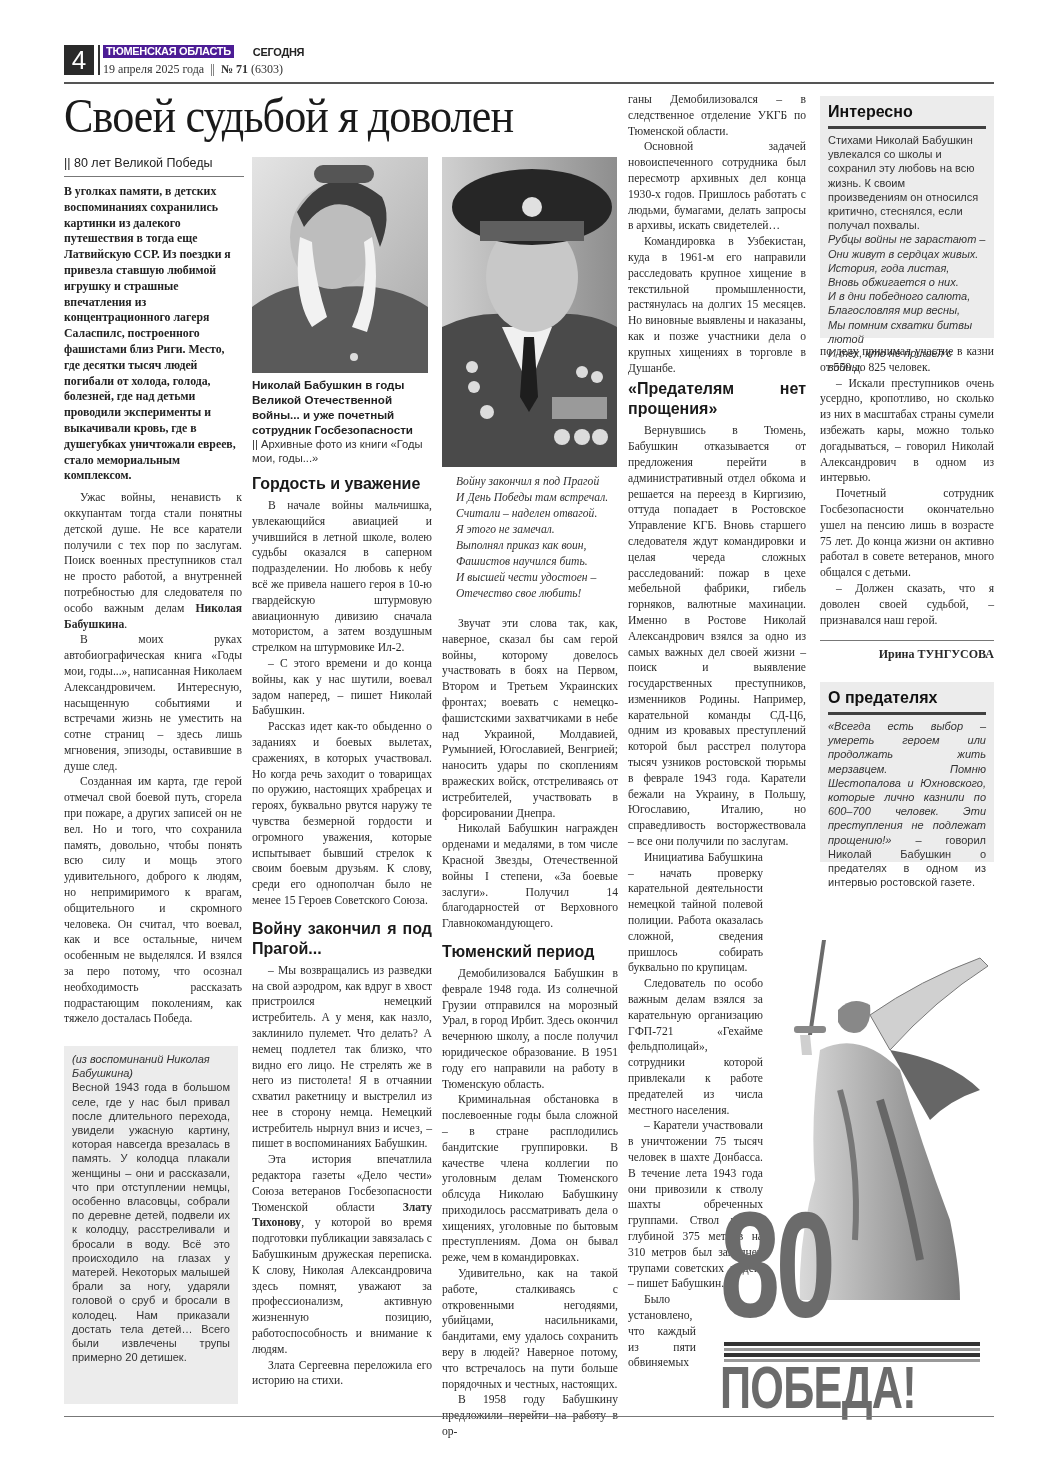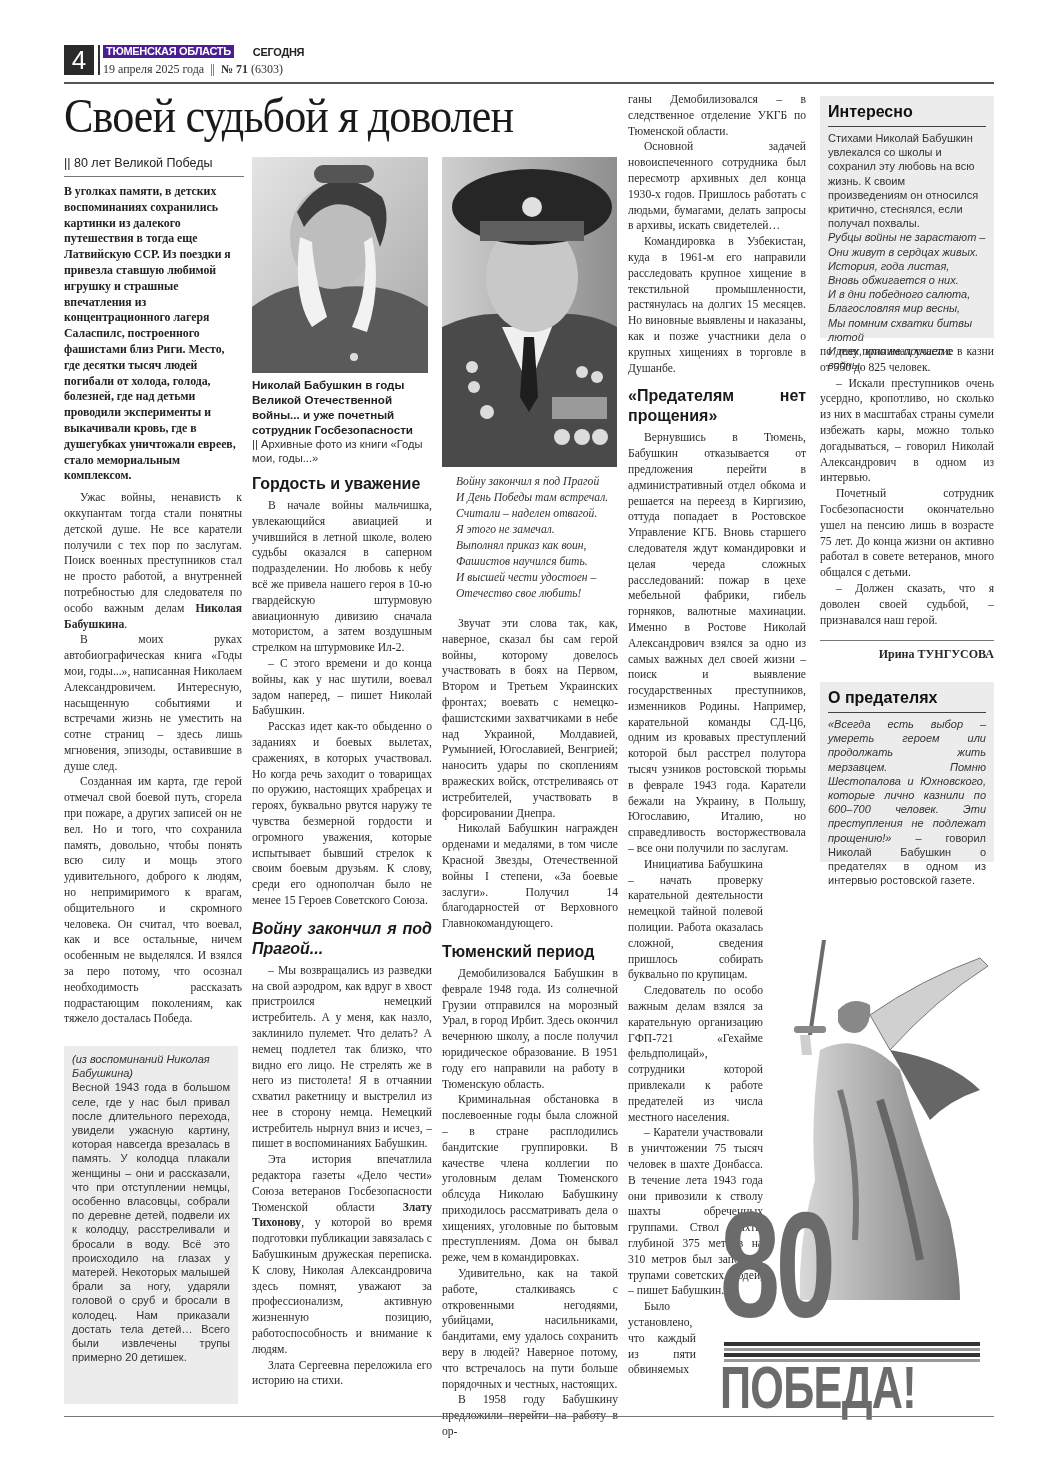--- a/index.html
+++ b/index.html
@@ -25,21 +25,21 @@
   .rubric { left: 64px; top: 156px; width: 180px; font-size: 12.5px; color: #222; border-bottom: 1px solid #777; padding-bottom: 6px; }
 
   .col { font-size: 11.6px; line-height: 15.8px; text-align: justify; color: #2a2a2a; }
   .col p { text-indent: 16px; }
   .col p.noind { text-indent: 0; }
   .lead { font-weight: bold; font-size: 11.8px; line-height: 15.8px; text-align: left; color: #222; }
 
   .subhead { font-family: "Liberation Sans", sans-serif; font-weight: bold; font-size: 16px; line-height: 20px; color: #1a1a1a; margin: 4px 0 4px; }
 
   .box { background: #ececec; padding: 6px 8px; }
-  .box-title { font-family: "Liberation Sans", sans-serif; font-weight: 900; font-size: 16px; line-height: 20px; color: #111; border-bottom: 1px solid #404040; padding-bottom: 4px; margin-bottom: 4px; }
+  .box-title { font-family: "Liberation Sans", sans-serif; font-weight: 900; font-size: 16px; line-height: 20px; color: #111; border-bottom: 3px solid #404040; padding-bottom: 4px; margin-bottom: 4px; }
   .box-body { font-family: "Liberation Sans", sans-serif; font-size: 11px; line-height: 14.2px; color: #333; }
   .box-body .it { font-style: italic; }
 
   .photo { background: #cfcfcf; overflow: hidden; }
   .caption-bold { font-family: "Liberation Sans", sans-serif; font-weight: bold; font-size: 11.6px; line-height: 15px; color: #222; }
   .caption-src { font-family: "Liberation Sans", sans-serif; font-size: 11.2px; line-height: 14px; color: #333; }
 
   .poem { font-style: italic; font-size: 11.6px; line-height: 16px; color: #333; }
   .byline { font-weight: bold; font-size: 12px; text-align: right; border-top: 1px solid #777; padding-top: 6px; }
 
@@ -130,21 +130,21 @@
         <circle cx="158" cy="280" r="8"></circle>
     </g>
   </svg>
 </div>
 
 <div class="abs col serif" style="left:252px; top:470px; width:180px;">
   <div class="subhead">Гордость и уважение</div>
   <p>В начале войны мальчишка, увлекающийся авиацией и учившийся в летной школе, волею судьбы оказался в саперном подразделении. Но любовь к небу всё же привела нашего героя в 10-ю гвардейскую штурмовую авиационную дивизию сначала мотористом, а затем воздушным стрелком на штурмовике Ил-2.</p>
   <p>– С этого времени и до конца войны, как у нас шутили, воевал задом наперед, – пишет Николай Бабушкин.</p>
   <p>Рассказ идет как-то обыденно о заданиях и боевых вылетах, сражениях, в которых участвовал. Но когда речь заходит о товарищах по оружию, настоящих храбрецах и героях, буквально рвутся наружу те чувства безмерной гордости и огромного уважения, которые испытывает бывший стрелок к своим боевым друзьям. К слову, среди его однополчан было не менее 15 Героев Советского Союза.</p>
-  <div class="subhead" style="margin-top:10px;font-style:italic;">Войну закончил я под Прагой...</div>
+  <div class="subhead" style="margin-top:10px;">Войну закончил я под Прагой...</div>
   <p>– Мы возвращались из разведки на свой аэродром, как вдруг в хвост пристроился немецкий истребитель. А у меня, как назло, заклинило пулемет. Что делать? А немец подлетел так близко, что видно его лицо. Не стрелять же в него из пистолета! Я в отчаянии схватил ракетницу и выстрелил из нее в сторону немца. Немецкий истребитель нырнул вниз и исчез, – пишет в воспоминаниях Бабушкин.</p>
   <p><span>Эта история впечатлила редактора газеты «Дело чести» Союза ветеранов Госбезопасности Тюменской области </span><b>Злату Тихонову</b><span>, у которой во время подготовки публикации завязалась с Бабушкиным дружеская переписка. К слову, Николая Александровича здесь помнят, уважают за профессионализм, активную жизненную позицию, работоспособность и внимание к людям.</span></p>
   <p>Злата Сергеевна переложила его историю на стихи.</p>
 </div>
 
 <div class="abs col serif" style="left:442px; top:474px; width:176px;">
   <div class="poem" style="margin-left:14px; margin-bottom:14px;">
     <div>Войну закончил я под Прагой</div>
     <div>И День Победы там встречал.</div>
     <div>Считали – наделен отвагой.</div>
@@ -160,21 +160,21 @@
   <p>Демобилизовался Бабушкин в феврале 1948 года. Из солнечной Грузии отправился на морозный Урал, в город Ирбит. Здесь окончил вечернюю школу, а после получил юридическое образование. В 1951 году его направили на работу в Тюменскую область.</p>
   <p>Криминальная обстановка в послевоенные годы была сложной – в стране расплодились бандитские группировки. В качестве члена коллегии по уголовным делам Тюменского облсуда Николаю Бабушкину приходилось рассматривать дела о хищениях, уголовные по бытовым преступлениям. Дома он бывал реже, чем в командировках.</p>
   <p>Удивительно, как на такой работе, сталкиваясь с откровенными негодяями, убийцами, насильниками, бандитами, ему удалось сохранить веру в людей? Наверное потому, что встречалось на пути больше порядочных и честных, настоящих.</p>
   <p>В 1958 году Бабушкину предложили перейти на работу в ор-</p>
 </div>
 
 <div class="abs col serif" style="left:628px; top:92px; width:178px;">
   <p class="noind">ганы Демобилизовался – в следственное отделение УКГБ по Тюменской области.</p>
   <p>Основной задачей новоиспеченного сотрудника был пересмотр архивных дел конца 1930-х годов. Пришлось работать с людьми, бумагами, делать запросы в архивы, искать свидетелей…</p>
   <p>Командировка в Узбекистан, куда в 1961-м его направили расследовать крупное хищение в текстильной промышленности, растянулась на долгих 15 месяцев. Но виновные выявлены и наказаны, как и позже участники дела о крупных хищениях в торговле в Душанбе.</p>
-  <div class="subhead" style="margin-top:10px;">«Предателям нет прощения»</div>
+  <div class="subhead" style="margin-top:3px;">«Предателям нет прощения»</div>
   <p>Вернувшись в Тюмень, Бабушкин отказывается от предложения перейти в административный отдел обкома и решается на переезд в Киргизию, оттуда попадает в Ростовское Управление КГБ. Вновь старшего следователя ждут командировки и целая череда сложных расследований: пожар в цехе мебельной фабрики, гибель горняков, валютные махинации. Именно в Ростове Николай Александрович взялся за одно из самых важных дел своей жизни – поиск и выявление государственных преступников, изменников Родины. Например, карательной команды СД-Ц6, одним из кровавых преступлений которой был расстрел полутора тысяч узников ростовской тюрьмы в феврале 1943 года. Каратели бежали на Украину, в Польшу, Югославию, Италию, но справедливость восторжествовала – все они получили по заслугам.</p>
   <div style="width:135px;">
     <p>Инициатива Бабушкина – начать проверку карательной деятельности немецкой тайной полевой полиции. Работа оказалась сложной, сведения пришлось собирать буквально по крупицам.</p>
     <p>Следователь по особо важным делам взялся за карательную организацию ГФП-721 «Гехайме фельдполицай», сотрудники которой привлекали к работе предателей из числа местного населения.</p>
     <p>– Каратели участвовали в уничтожении 75 тысяч человек в шахте Донбасса. В течение лета 1943 года они привозили к стволу шахты обреченных группами. Ствол шахты глубиной 375 метров на 310 метров был заполнен трупами советских людей, – пишет Бабушкин.</p>
   </div>
   <div style="width:68px;">
     <p>Было установлено, что каждый из пяти обвиняемых</p>
   </div>
 </div>

